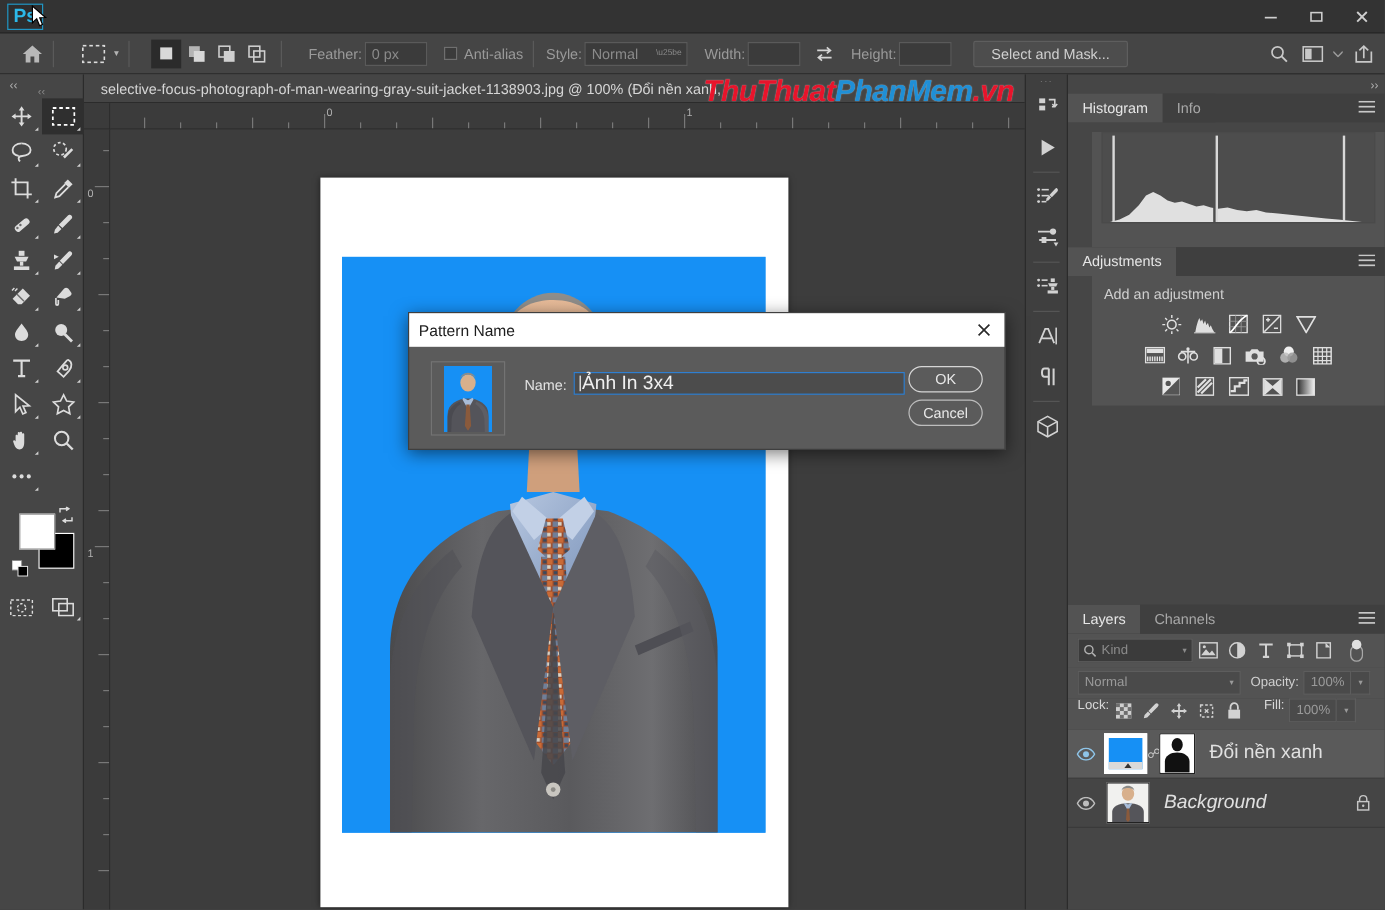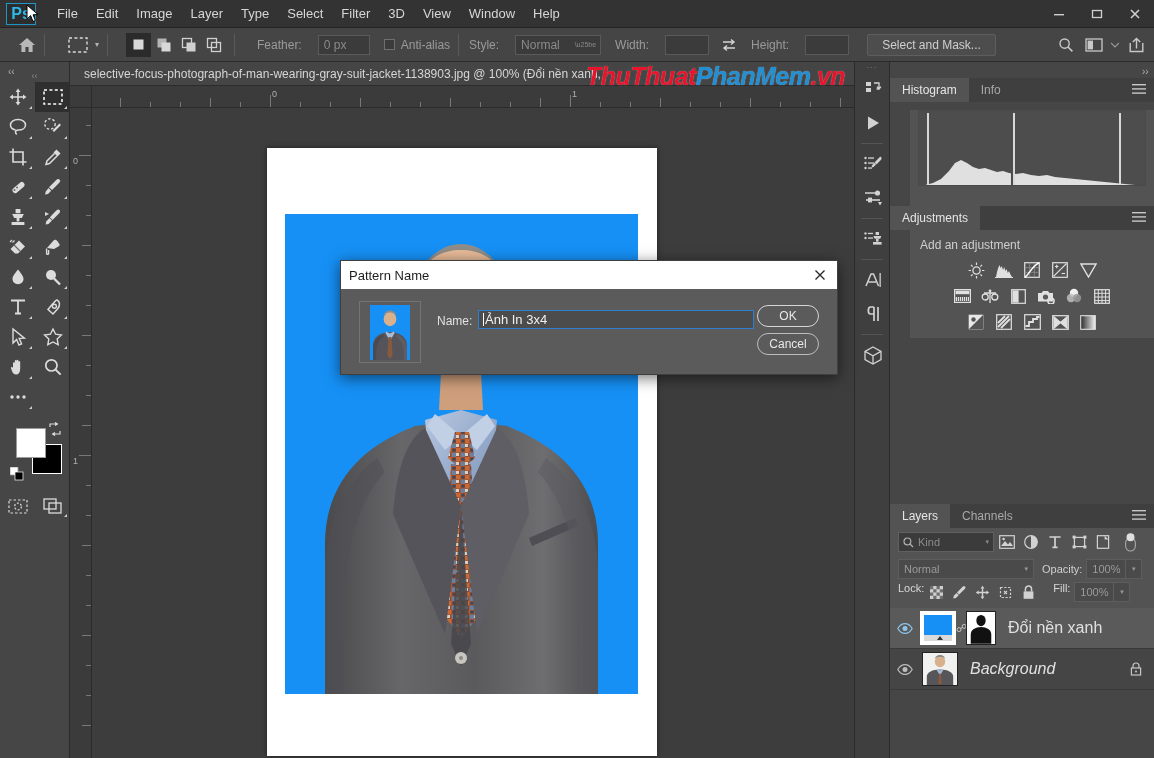--- a/index.html
+++ b/index.html
@@ -49,21 +49,21 @@
   .marq-ic { width:22px; height:20px; display:flex; align-items:center; justify-content:center; }
   .caret { font-size:8px; color:#b4b4b4; margin-left:6px; }
   .selmode { display:flex; margin-left:10px; }
   .selmode .sm {
     width:25px; height:24px; display:flex; align-items:center; justify-content:center;
   }
   .selmode .sm.active { background:#2b2b2b; }
   .lbl { color:#9a9a9a; font-size:12px; margin-left:14px; }
   .field {
     background:#3b3b3b; border:1px solid #5a5a5a; color:#8a8a8a;
-    height:20px; padding:0 5px; font-size:12px; margin-left:16px;
+    height:20px; padding:0 5px; font-size:12px; margin-left:2px;
     display:flex; align-items:center;
   }
   .cb { width:11px;height:11px;border:1px solid #6f6f6f; background:#3b3b3b; margin-left:14px; }
   .selmaskbtn {
     margin-left:18px; background:#4d4d4d; border:1px solid #5e5e5e;
     color:#cfcfcf; height:22px; padding:0 14px; font-size:12px;
     display:flex; align-items:center; border-radius:2px;
   }
   .ob-right { position:absolute; right:4px; top:0; height:34px; display:flex; align-items:center; }
   .ob-right .ic { width:28px; height:34px; display:flex; align-items:center; justify-content:center; }
@@ -223,21 +223,21 @@
   .dlg-preview {
     position:absolute; left:18px; top:12px; width:62px; height:62px;
     border:1px solid #737373; background:#5b5b5b;
     display:flex; align-items:center; justify-content:center;
   }
   .dlg-prev-inner { width:40px; height:55px; background:#fff; position:relative; overflow:hidden; }
   .dlg-namelbl { position:absolute; left:96px; top:25px; font-size:12px; color:#e2e2e2; }
   .dlg-input {
     position:absolute; left:137px; top:21px; width:276px; height:19px;
     background:#4c4c4c; border:1px solid #2f7fd0; color:#f0f0f0;
-    font-size:13px; padding:0 4px; display:flex; align-items:center;
+    font-size:16px; padding:0 4px; display:flex; align-items:center;
     font-family:"Liberation Sans", sans-serif;
   }
   .dlg-caret { width:1px; height:13px; background:#fff; margin-right:1px; }
   .btn-ok, .btn-cancel {
     position:absolute; right:18px; width:62px; height:22px;
     border:1px solid #bdbdbd; border-radius:11px;
     display:flex; align-items:center; justify-content:center;
     font-size:12px; color:#e8e8e8; background:#5b5b5b;margin-top:13px;
   }
   .btn-ok { top:3px; border-color:#d6d6d6; }
@@ -247,33 +247,20 @@
   svg { display:block; }
 </style>
 </head>
 <body>
 
 <div class="app">
 
   <div class="menubar">
     <div class="ps-logo">
       <span>Ps</span>
-    </div>
-    <div class="menu-left">
-      <div class="menuitem">File</div>
-      <div class="menuitem">Edit</div>
-      <div class="menuitem">Image</div>
-      <div class="menuitem">Layer</div>
-      <div class="menuitem">Type</div>
-      <div class="menuitem">Select</div>
-      <div class="menuitem">Filter</div>
-      <div class="menuitem">3D</div>
-      <div class="menuitem">View</div>
-      <div class="menuitem">Window</div>
-      <div class="menuitem">Help</div>
     </div>
     <div class="wbtns">
       <div class="wbtn">
         <svg width="12" height="12" viewBox="0 0 12 12">
             <rect x="1" y="6" width="10" height="1.4" fill="#cfcfcf"></rect>
           </svg>
       </div>
       <div class="wbtn">
         <svg width="12" height="12" viewBox="0 0 12 12">
             <rect x="1.5" y="2.5" width="9" height="7" fill="none" stroke="#cfcfcf" stroke-width="1.3"></rect>

